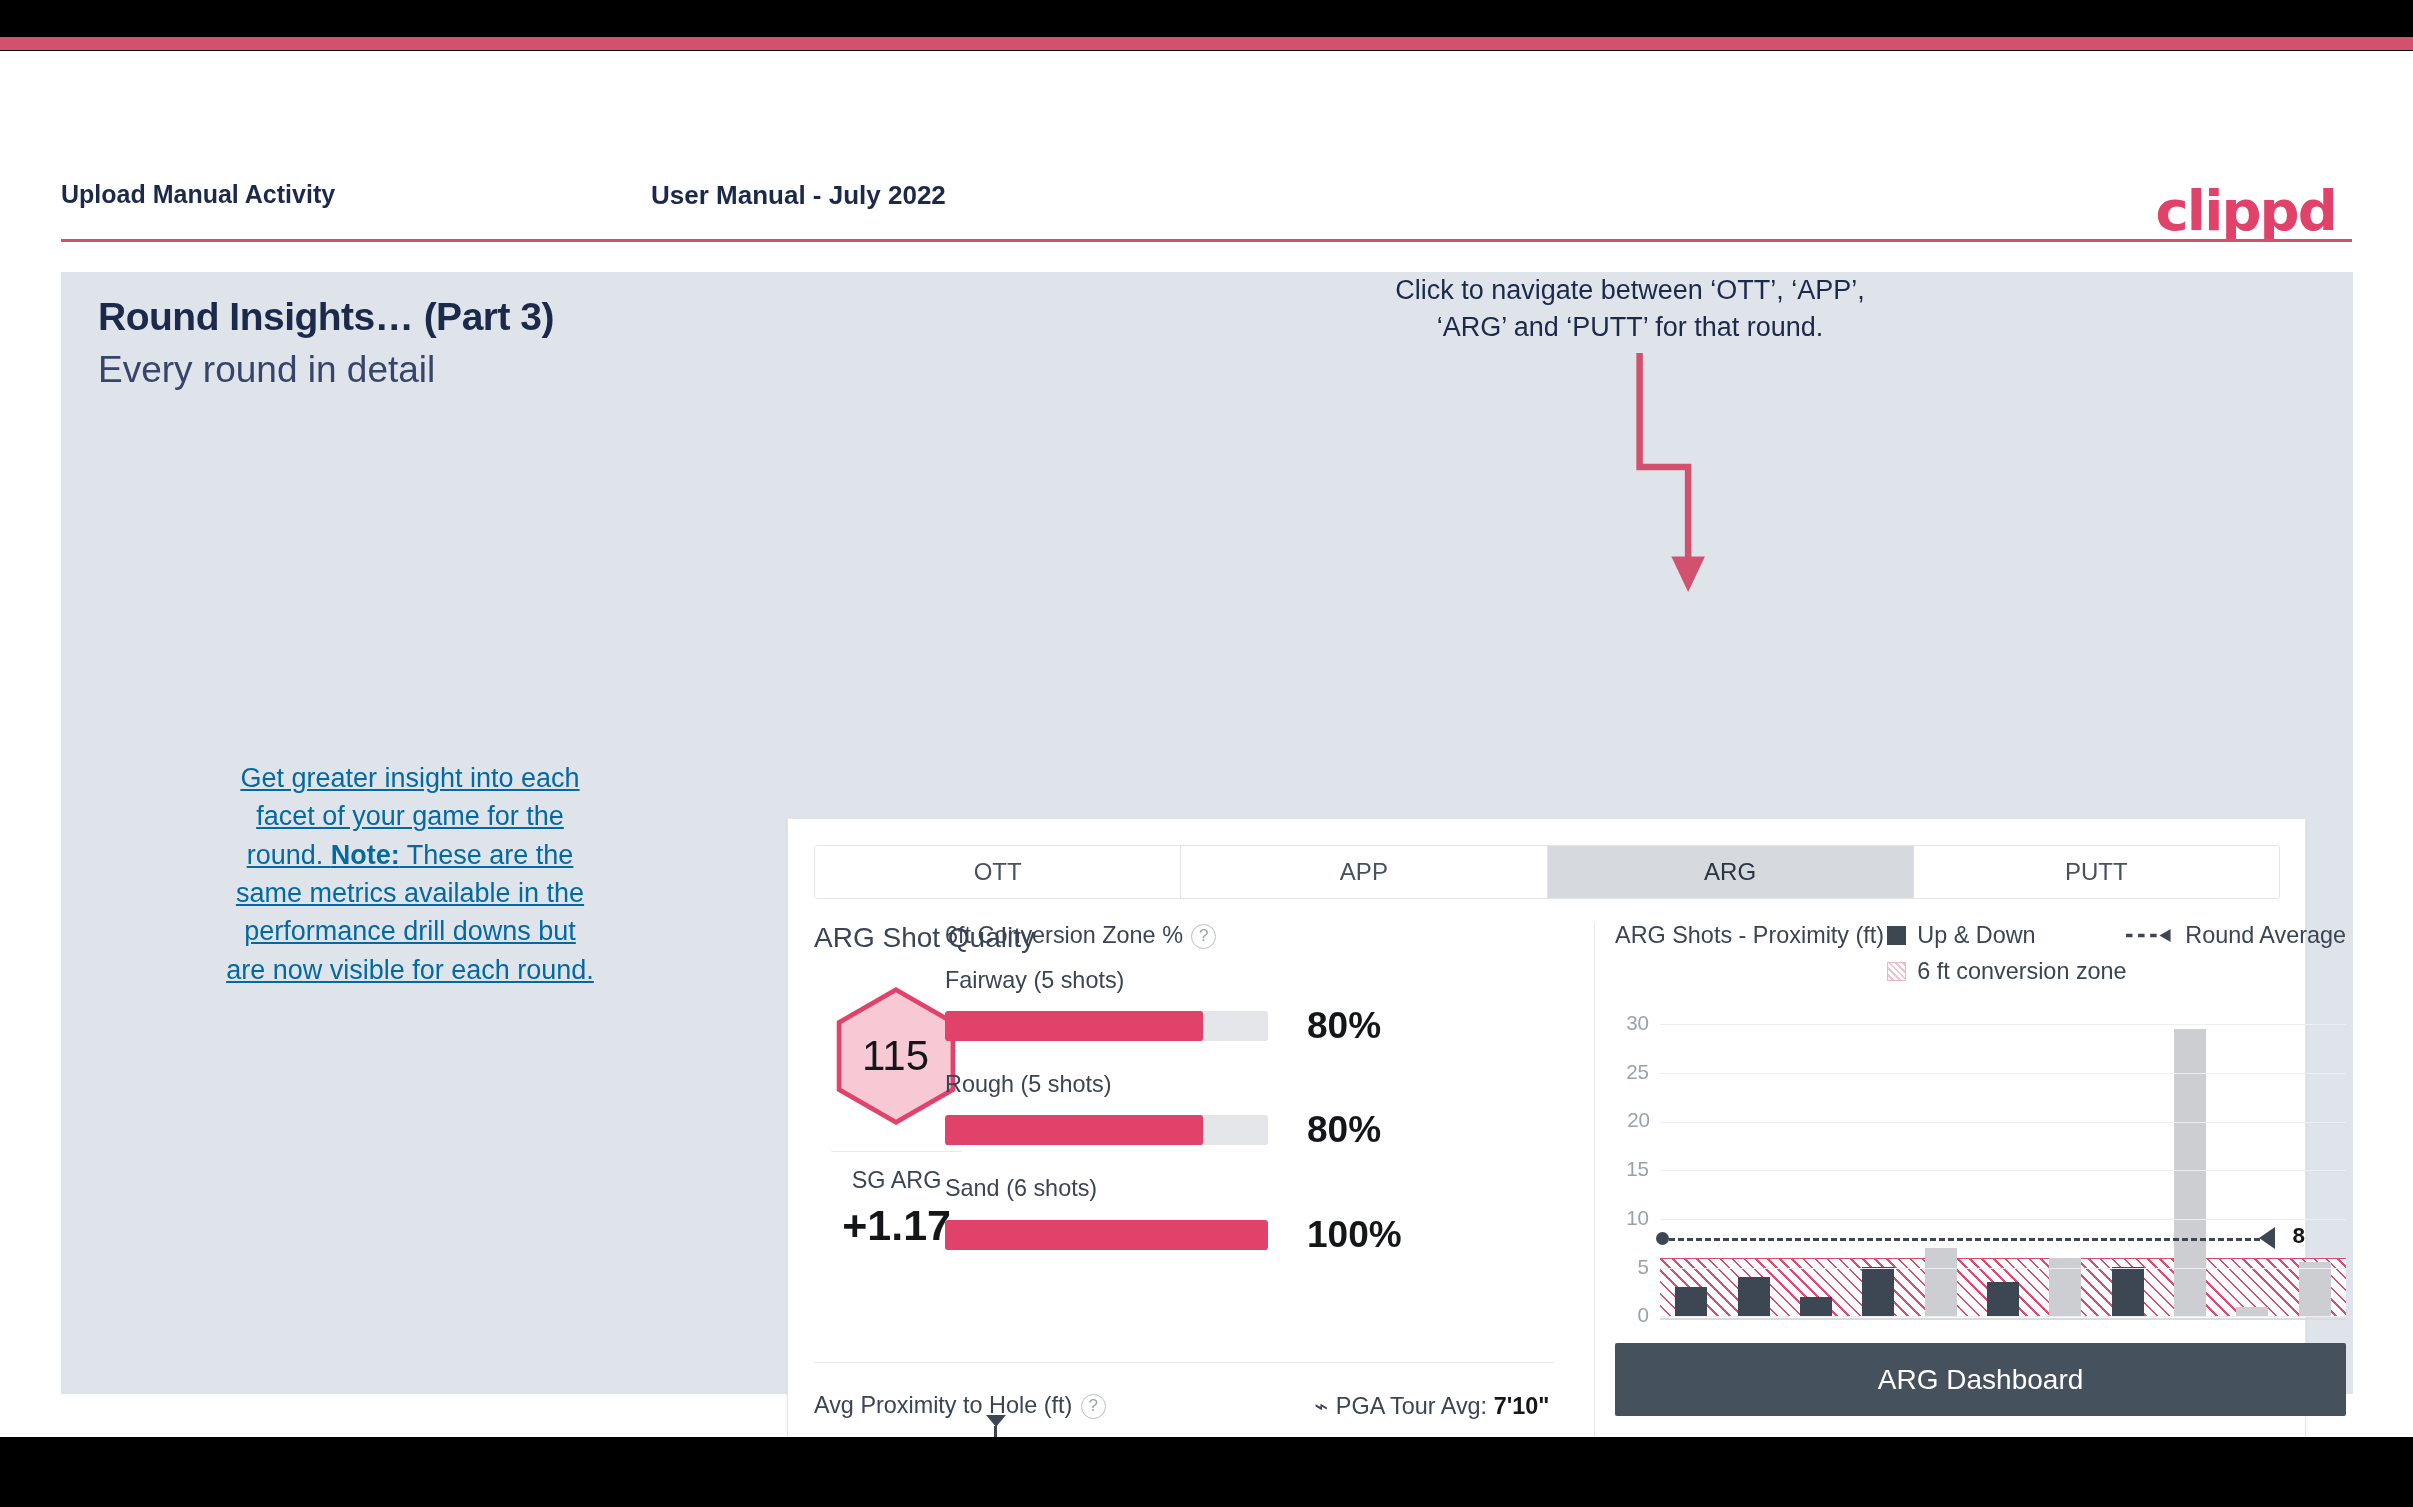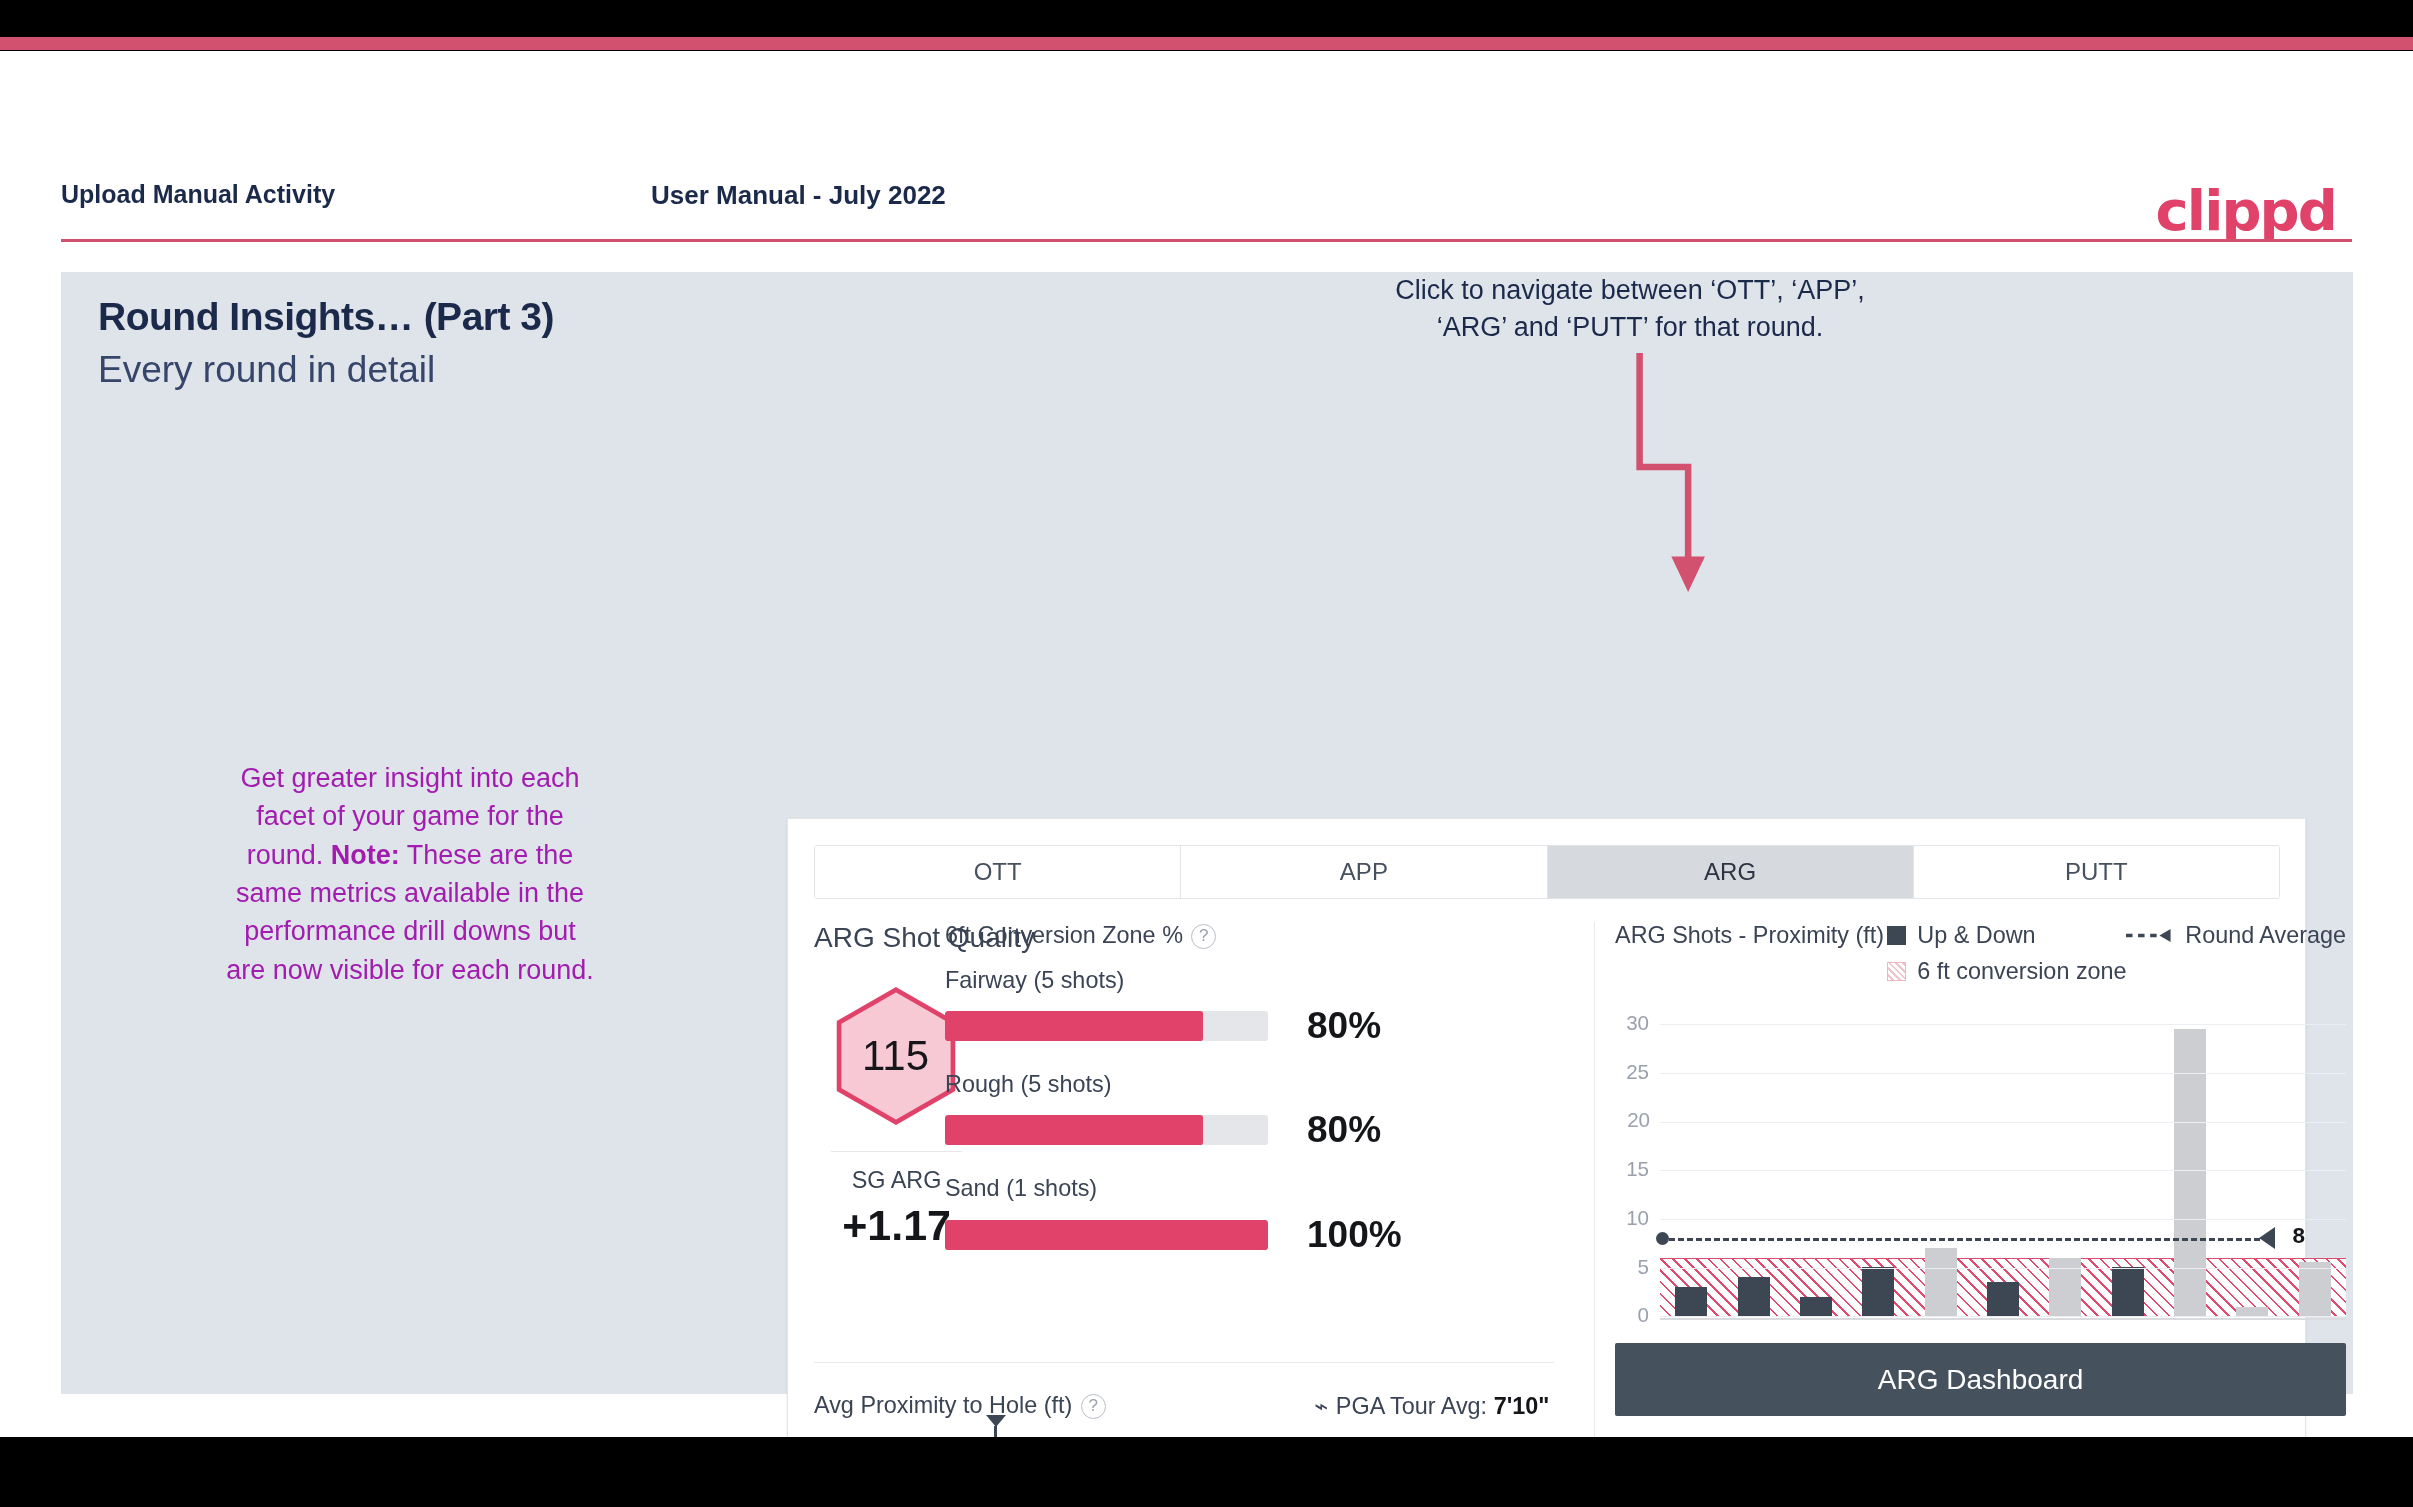--- a/index.html
+++ b/index.html
@@ -28,21 +28,21 @@
   .title-main { position:absolute; left:37px; top:23.4px; font-size:39px; font-weight:700; color:#1b2a4a; letter-spacing:-0.5px;}
   .title-sub  { position:absolute; left:37px; top:77px; font-size:37px; font-weight:400; color:#36456a; }
 
   .callout { position:absolute; left:1232px; top:0px; width:674px; text-align:center;
              font-size:27px; line-height:1.38; color:#1b2a4a; }
 
   
   .arrow-svg { position:absolute; left:1573px; top:75px; }
 
   .blurb { position:absolute; left:164px; top:487px; width:370px; text-align:center;
-           font-size:27px; line-height:1.42; color:#a21caf; }
+           font-size:27px; line-height:1.42; color:#0369a1;text-decoration:underline; }
   .blurb b { font-weight:700; }
 
   
   .card { position:absolute; left:726px; top:546px; width:1519px; height:715px; background:#fff;
           border:0.9px solid #e3e5e9; box-shadow:0 0.9px 2.8px rgba(0,0,0,.07); }
 
   .tabs { position:absolute; left:26px; top:26px; width:1466px; height:54px;
           display:flex; border:0.9px solid #e2e4e8; border-radius:3px; overflow:hidden; background:#fff; }
   .tab { flex:1; display:flex; align-items:center; justify-content:center;
          font-size:24px; color:#46505f; border-right:0.9px solid #e2e4e8; background:#fff; }
@@ -204,21 +204,21 @@
               <div class="zone">
                 <div class="zone-name">Rough (5 shots)</div>
                 <div class="zone-row">
                   <div class="track">
                     <div class="fill" id="fill1" style="width: 258px;"></div>
                   </div>
                   <div class="pct">80%</div>
                 </div>
               </div>
               <div class="zone">
-                <div class="zone-name">Sand (1 shots)</div>
+                <div class="zone-name">Sand (6 shots)</div>
                 <div class="zone-row">
                   <div class="track">
                     <div class="fill" id="fill2" style="width: 323px;"></div>
                   </div>
                   <div class="pct">100%</div>
                 </div>
               </div>
             </div>
 
             <div class="prox-div"></div>

